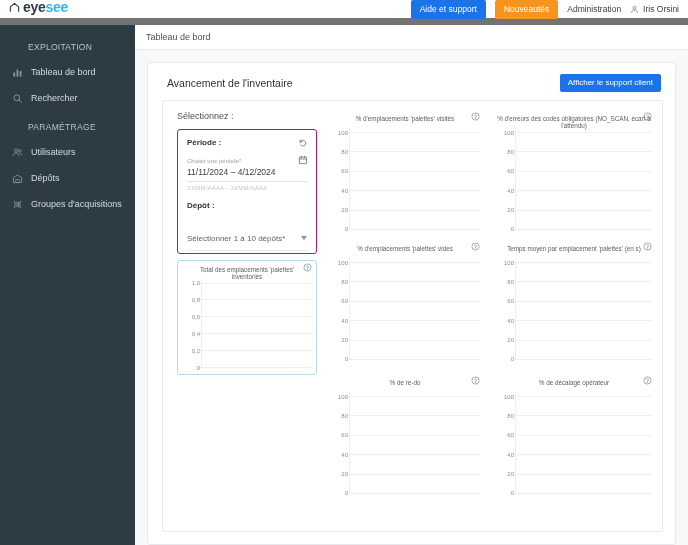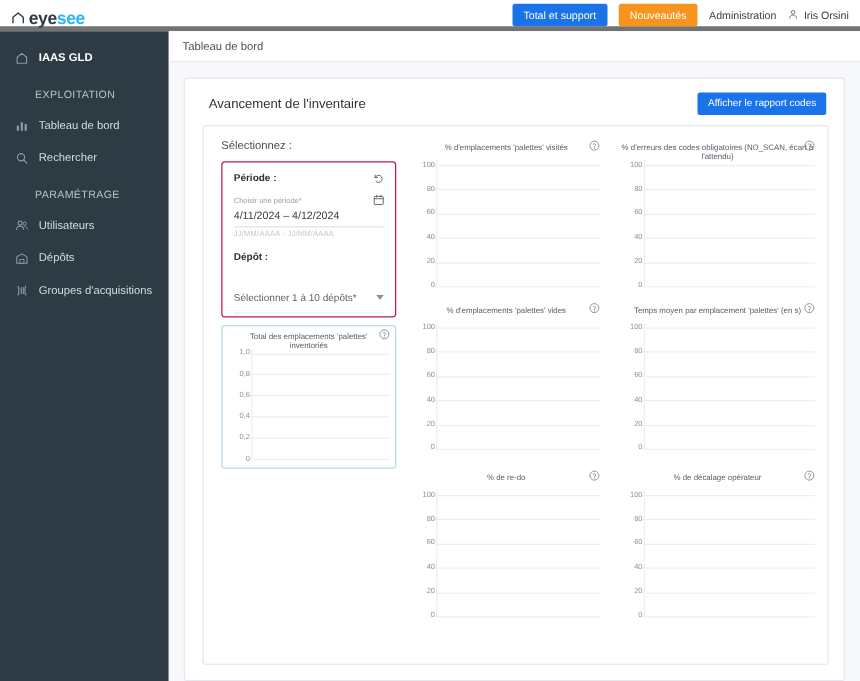--- a/index.html
+++ b/index.html
@@ -9,22 +9,22 @@
     overflow: hidden;
     background: #ffffff;
     font-family: "Liberation Sans", sans-serif;
     -webkit-font-smoothing: antialiased;
   }
 
   
   .topbar {
     position: absolute; top: 0; left: 0; width: 688px; height: 25px;
     background: #ffffff;
-    border-bottom: 4px solid #737373;
-    display: flex; align-items: flex-end;
+    border-bottom: 7px solid #737373;
+    display: flex; align-items: flex-start;
   }
   .logo {
     display: flex; align-items: center; gap: 3px;
     margin-left: 9px;
   }
   .logo-mark { display: block; }
   .logo-text {
     font-size: 14px; font-weight: bold; letter-spacing: -0.3px;
     line-height: 1;
   }
@@ -174,41 +174,35 @@
   <div class="logo">
     <svg class="logo-mark" width="11" height="11" viewBox="0 0 16 16">
       <path d="M2 14 L2 7 L8 2 L14 7 L14 14" fill="none" stroke="#2b3a45" stroke-width="1.6" stroke-linejoin="round"></path>
     </svg>
     <span class="logo-text">
       <span class="logo-eye">eye</span><span class="logo-see">see</span>
     </span>
   </div>
 
   <div class="topnav">
-    <button class="btn-pill btn-help">Total et support</button>
+    <button class="btn-pill btn-help">Aide et support</button>
     <button class="btn-pill btn-news">Nouveautés</button>
     <div class="topnav-link">Administration</div>
     <div class="topnav-user">
       <svg width="9" height="9" viewBox="0 0 16 16">
         <circle cx="8" cy="5" r="2.6" fill="none" stroke="#5f6368" stroke-width="1.2"></circle>
         <path d="M3 14 C3 10.5 5.2 9 8 9 C10.8 9 13 10.5 13 14" fill="none" stroke="#5f6368" stroke-width="1.2"></path>
       </svg>
       <span>Iris Orsini</span>
     </div>
   </div>
 </div>
 
 <div class="sidebar">
 
-  <div class="side-item head">
-    <svg class="side-ico" viewBox="0 0 16 16">
-      <path d="M2.5 14 L2.5 7 L8 2.5 L13.5 7 L13.5 14 Z" fill="none" stroke="#8d99a3" stroke-width="1.3" stroke-linejoin="round"></path>
-    </svg>
-    <span>IAAS GLD</span>
-  </div>
 
   <div class="side-section">EXPLOITATION</div>
 
   <div class="side-item">
     <svg class="side-ico" viewBox="0 0 16 16">
       <rect x="2" y="8" width="2.6" height="6" fill="#8d99a3"></rect>
       <rect x="6.6" y="4" width="2.6" height="10" fill="#8d99a3"></rect>
       <rect x="11.2" y="6" width="2.6" height="8" fill="#8d99a3"></rect>
     </svg>
     <span>Tableau de bord</span>
@@ -254,21 +248,21 @@
 
 </div>
 
 <div class="crumbbar">
   <span>Tableau de bord</span>
 </div>
 
 <div class="content">
   <div class="card">
     <div class="card-title">Avancement de l'inventaire</div>
-    <button class="btn-report">Afficher le rapport codes</button>
+    <button class="btn-report">Afficher le support client</button>
 
     <div class="inner">
       <div class="select-label">Sélectionnez :</div>
 
       <div class="filter">
         <div class="f-title">Période :</div>
 
         <div class="f-icons">
           <svg class="f-ico" viewBox="0 0 16 16">
             <path d="M3.4 6.4 L3.4 3.4 M3.4 6.4 L6.4 6.4" fill="none" stroke="#5f6368" stroke-width="1.2" stroke-linecap="round"></path>
@@ -277,21 +271,21 @@
           <svg class="f-ico" viewBox="0 0 16 16">
             <rect x="2.2" y="3.4" width="11.6" height="10.4" rx="1" fill="none" stroke="#5f6368" stroke-width="1.2"></rect>
             <line x1="2.2" y1="6.4" x2="13.8" y2="6.4" stroke="#5f6368" stroke-width="1.2"></line>
             <line x1="5.2" y1="1.9" x2="5.2" y2="4.2" stroke="#5f6368" stroke-width="1.2" stroke-linecap="round"></line>
             <line x1="10.8" y1="1.9" x2="10.8" y2="4.2" stroke="#5f6368" stroke-width="1.2" stroke-linecap="round"></line>
           </svg>
         </div>
 
         <div class="f-field">
           <div class="f-hint">Choisir une période*</div>
-          <div class="f-val">4/11/2024  –  4/12/2024</div>
+          <div class="f-val">11/11/2024  –  4/12/2024</div>
           <div class="f-underline"></div>
           <div class="f-placeholder">JJ/MM/AAAA - JJ/MM/AAAA</div>
         </div>
 
         <div class="f-title2">Dépôt :</div>
 
         <div class="f-select">
           <span>Sélectionner 1 à 10 dépôts*</span>
           <span class="caret"></span>
         </div>

